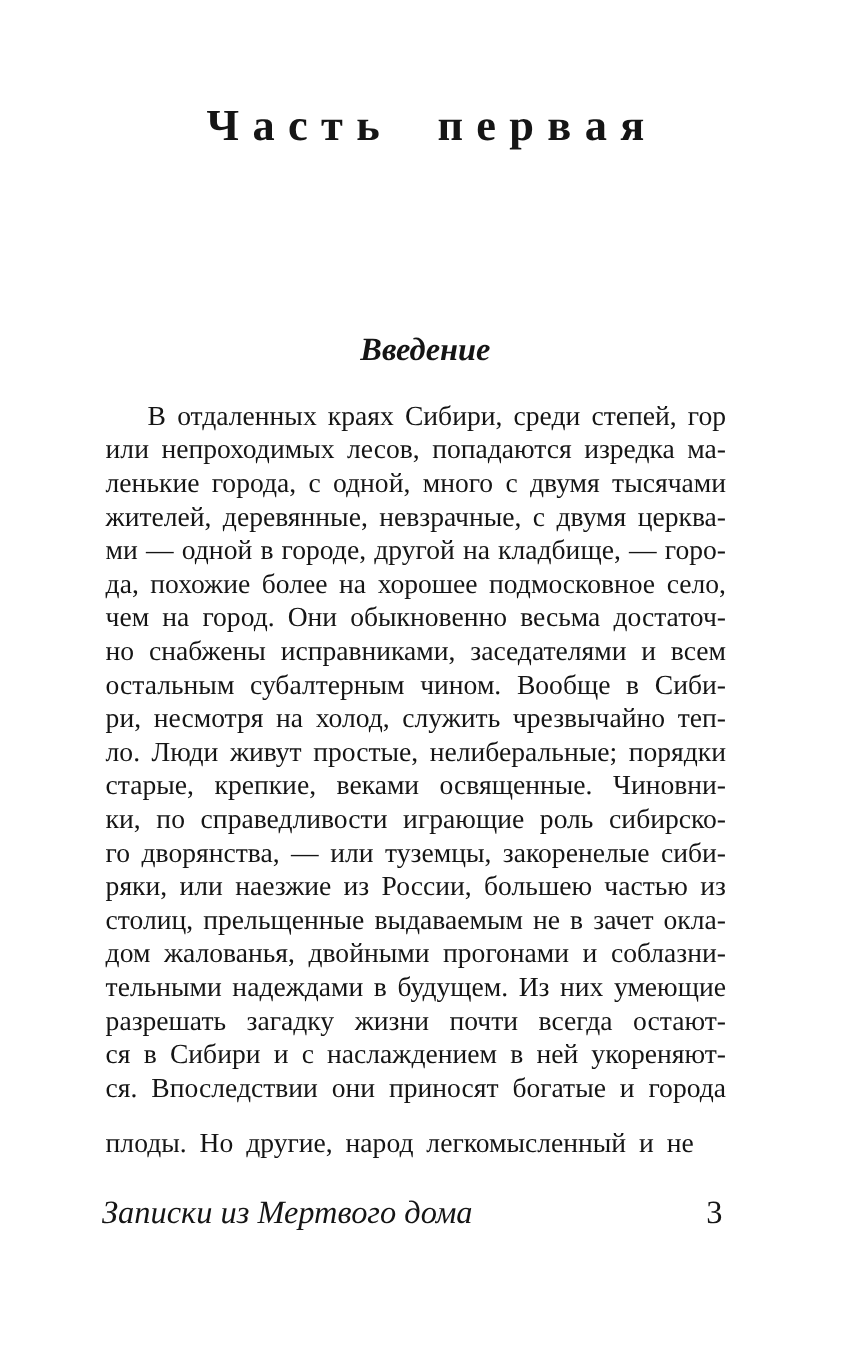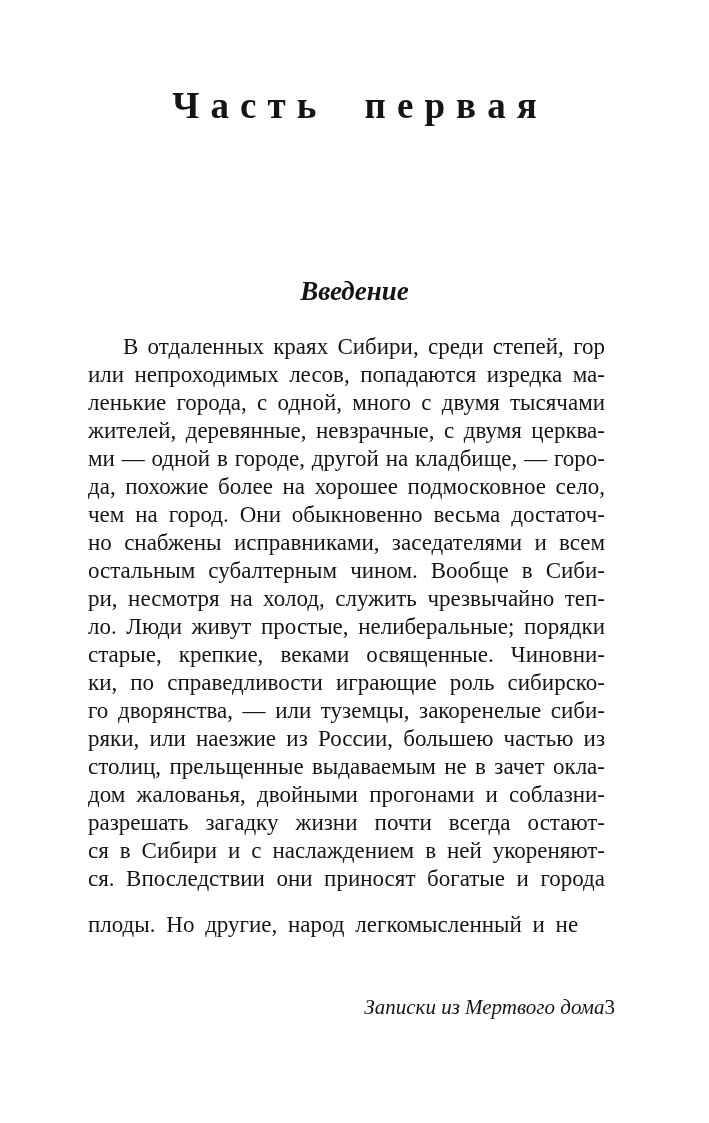--- a/index.html
+++ b/index.html
@@ -56,26 +56,26 @@
     text-indent: 35px;
   }
   .body-line:last-child {
     text-align-last: left;
     word-spacing: 5px;
     margin-top: 18px;
   }
   .footer {
     position: absolute;
     top: 995px;
-    left: 98px;
+    left: 85px;
     width: 517px;
     display: flex;
-    justify-content: flex-end;
+    justify-content: space-between;
     align-items: baseline;
-    font-size: 21px;
+    font-size: 27px;
   }
   .running-title {
     font-style: italic;
   }
   .page-number {
     font-style: normal;
   }
 </style>
 </head>
 <body>
@@ -97,20 +97,21 @@
       <div class="body-line">но снабжены исправниками, заседателями и всем</div>
       <div class="body-line">остальным субалтерным чином. Вообще в Сиби-</div>
       <div class="body-line">ри, несмотря на холод, служить чрезвычайно теп-</div>
       <div class="body-line">ло. Люди живут простые, нелиберальные; порядки</div>
       <div class="body-line">старые, крепкие, веками освященные. Чиновни-</div>
       <div class="body-line">ки, по справедливости играющие роль сибирско-</div>
       <div class="body-line">го дворянства, — или туземцы, закоренелые сиби-</div>
       <div class="body-line">ряки, или наезжие из России, большею частью из</div>
       <div class="body-line">столиц, прельщенные выдаваемым не в зачет окла-</div>
       <div class="body-line">дом жалованья, двойными прогонами и соблазни-</div>
+      <div class="body-line">тельными надеждами в будущем. Из них умеющие</div>
       <div class="body-line">разрешать загадку жизни почти всегда остают-</div>
       <div class="body-line">ся в Сибири и с наслаждением в ней укореняют-</div>
       <div class="body-line">ся. Впоследствии они приносят богатые и города</div>
       <div class="body-line">плоды. Но другие, народ легкомысленный и не</div>
     </div>
 
   <div class="footer">
     <span class="running-title">Записки из Мертвого дома</span>
     <span class="page-number">3</span>
   </div>

